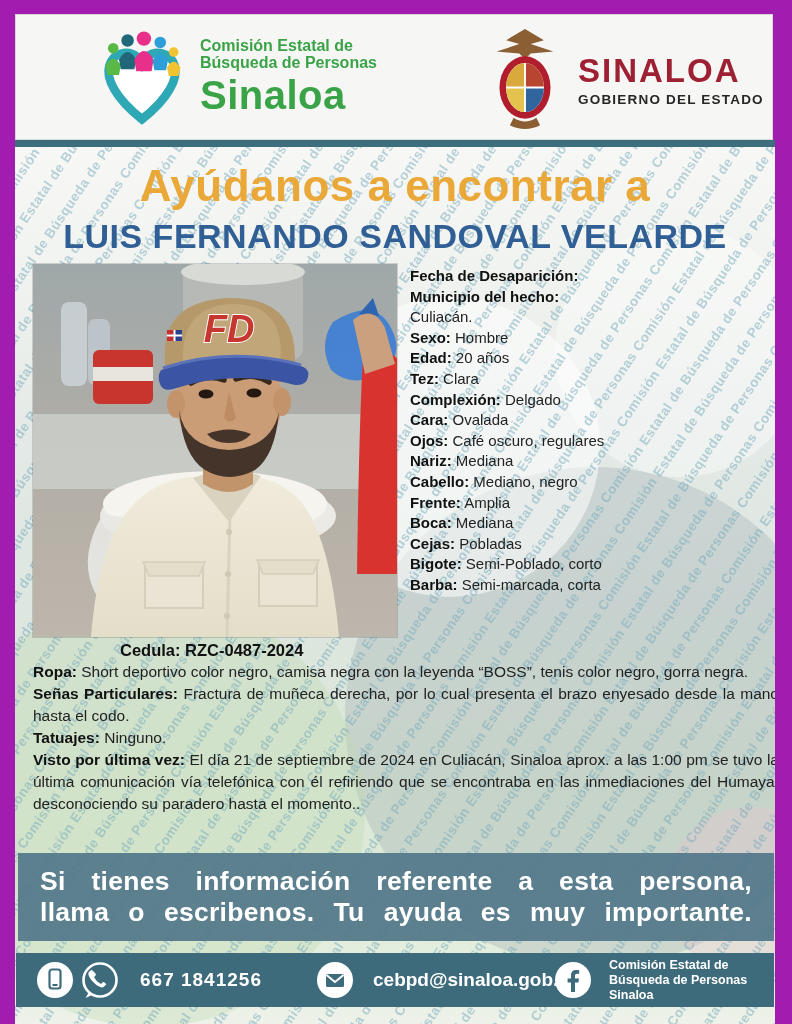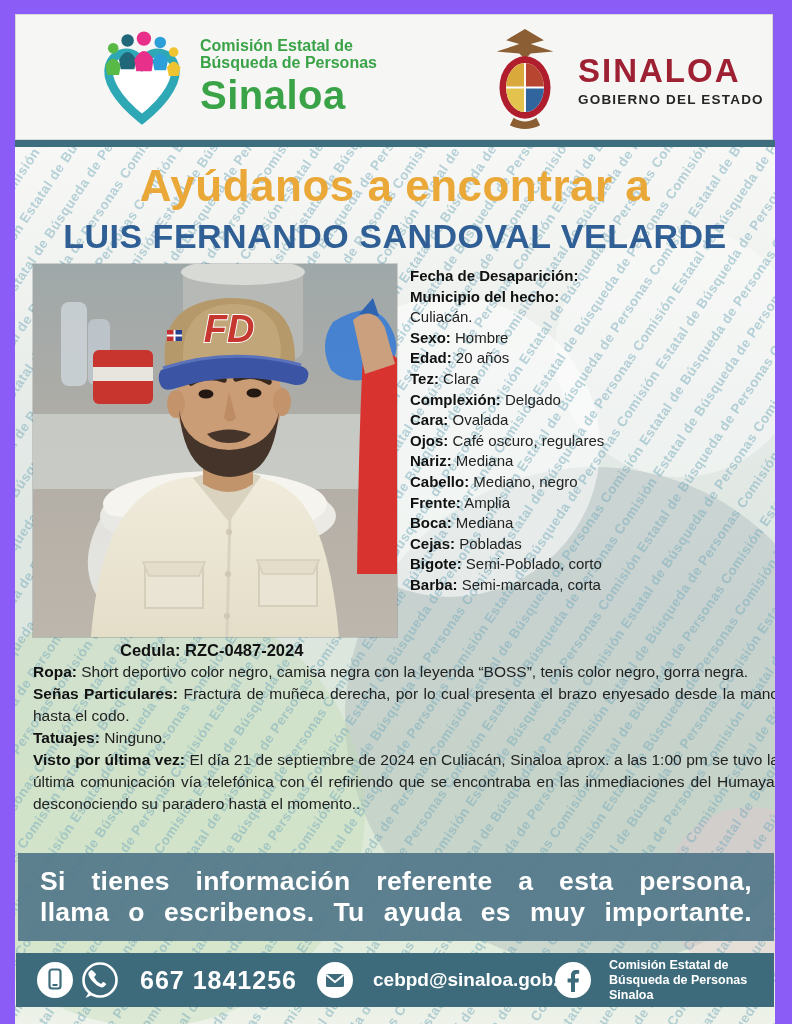--- a/index.html
+++ b/index.html
@@ -1,16 +1,16 @@
 <!DOCTYPE html>
 <html><head>
 <meta charset="utf-8">
 <style>
   html,body{margin:0;padding:0;background:#ffffff;}
-  .page{position:relative;width:792px;height:1024px;background:#8b5cf6;overflow:hidden;
+  .page{position:relative;width:792px;height:1024px;background:#a21caf;overflow:hidden;
         font-family:"Liberation Sans",sans-serif;color:#1a1a1a;}
 
   
   .header-card{position:absolute;left:15px;top:14px;width:758px;height:126px;
                background:#f6f6f4;border:1px solid #d7d7d5;box-sizing:border-box;}
   .logo-left{position:absolute;left:78px;top:12px;display:flex;align-items:center;}
   .logo-left svg{width:96px;height:100px;}
   .logo-left-text{margin-left:10px;line-height:1.05;}
   .logo-line{color:#3aa348;font-weight:bold;font-size:16px;}
   .logo-sinaloa{color:#3aa348;font-weight:bold;font-size:40px;letter-spacing:.5px;margin-top:2px;}
@@ -62,21 +62,21 @@
   .banner-line{color:#ffffff;font-weight:bold;font-size:26.5px;line-height:31px;
                text-align:justify;text-align-last:justify;letter-spacing:.3px;}
 
   
   .footer-bar{position:absolute;left:16px;top:953px;width:758px;height:54px;background:#3e6b7b;}
   .footer-group{position:absolute;top:0;height:54px;display:flex;align-items:center;}
   .fg-phone{left:20px;}
   .fg-email{left:300px;}
   .fg-fb{left:538px;}
   .footer-icon{width:38px;height:38px;margin-right:7px;flex:0 0 auto;}
-  .phone-number{color:#fff;font-weight:bold;font-size:25px;letter-spacing:1px;margin-left:14px;}
+  .phone-number{color:#fff;font-weight:bold;font-size:19px;letter-spacing:1px;margin-left:14px;}
   .email-text{color:#fff;font-weight:bold;font-size:19px;margin-left:12px;}
   .fb-lines{margin-left:10px;}
   .fb-line{color:#fff;font-size:12.5px;line-height:15px;font-weight:bold;}
 </style>
 </head>
 <body>
 
 <div class="page">
 
   <div class="header-card">

